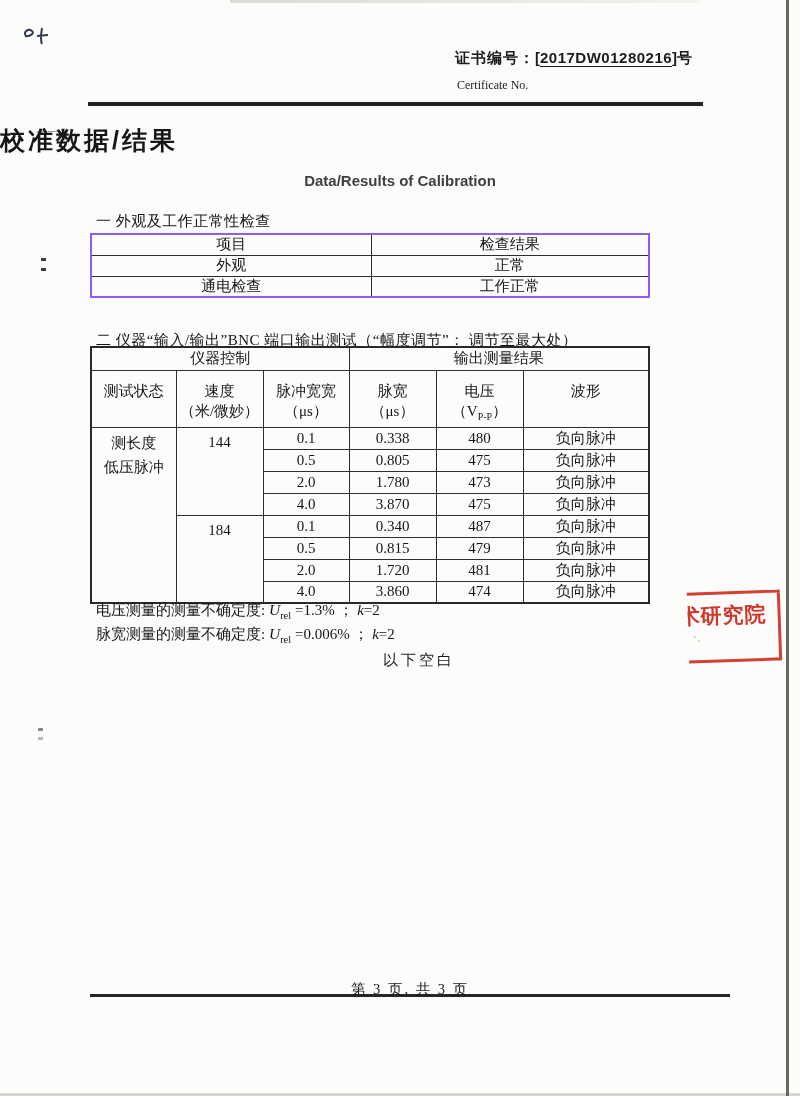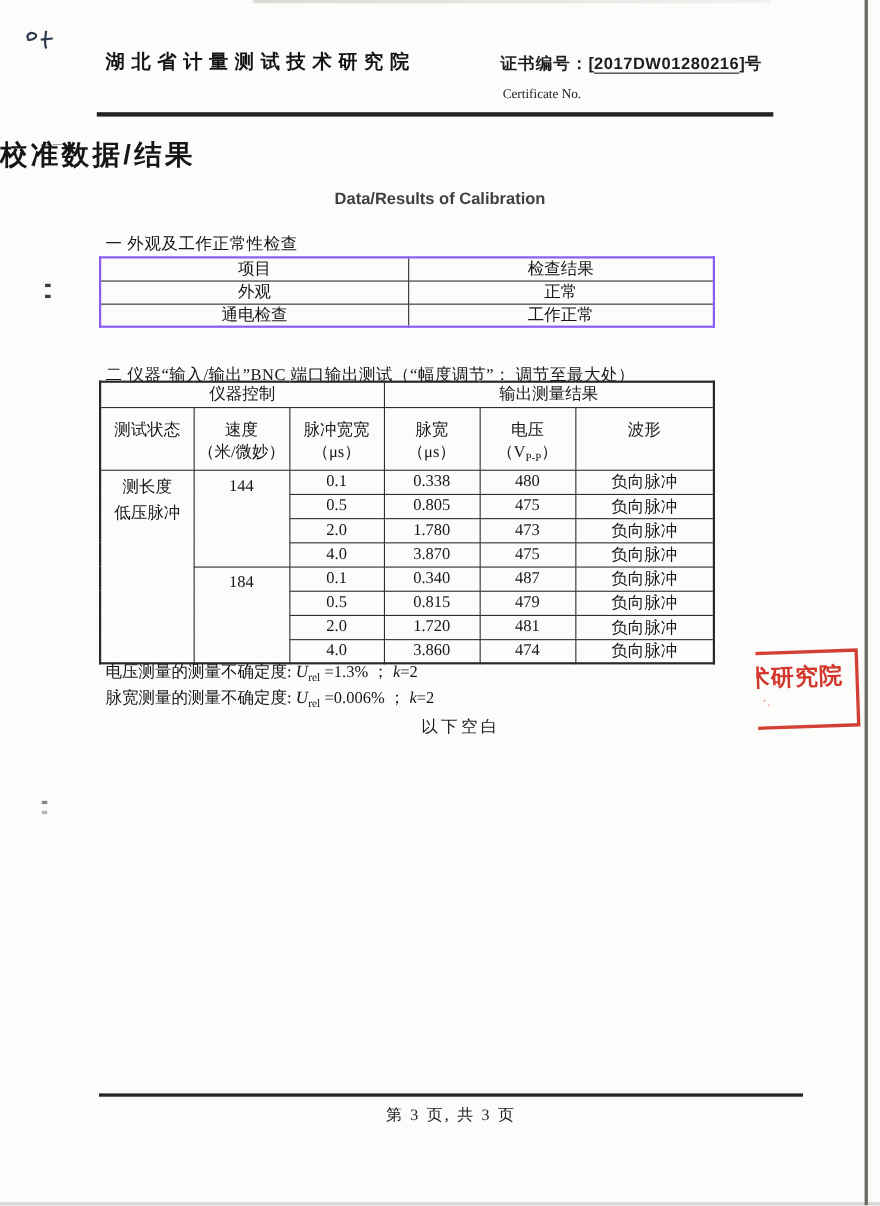--- a/index.html
+++ b/index.html
@@ -115,21 +115,21 @@
     position: absolute; left: 4px; top: 38px;
     font-size: 13px; color: rgba(206,36,24,0.45);
     transform: rotate(3deg);
   }
   
   .footer-rule {
     position: absolute; left: 90px; top: 994px;
     width: 640px; height: 2.5px; background: #26262a;
   }
   .footer-text {
-    position: absolute; left: 90px; top: 1004px; width: 640px;
+    position: absolute; left: 90px; top: 980px; width: 640px;
     text-align: center; font-size: 14.5px; letter-spacing: 2px; color: #1a1a1a;
   }
   
   .edge-right {
     position: absolute; left: 786px; top: 0;
     width: 3px; height: 1096px; background: #514e46; opacity: 0.85;
   }
   .edge-top-smear {
     position: absolute; left: 230px; top: 0; width: 470px; height: 3px;
     background: linear-gradient(90deg, rgba(120,118,110,0.25), rgba(120,118,110,0.08));
@@ -157,21 +157,20 @@
 
   <div class="edge-top-smear"></div>
   <svg class="squiggle" width="44" height="40" viewBox="0 0 44 40">
     <path d="M4 14 C1 10 6 6 10 9 C13 11 8 15 3 14" stroke="#2e3a4e" stroke-width="2" fill="none"></path>
     <path d="M20 6 C19 12 18 18 20 22 M15 14 L26 13" stroke="#2e3a4e" stroke-width="2" fill="none"></path>
   </svg>
   <div class="smudge-1">~—·<br>&nbsp;·–</div>
   <div class="mark-colon-1"></div>
   <div class="mark-colon-2"></div>
 
-  <div class="org-cn">湖北省计量测试技术研究院</div>
   <div class="cert-line">
     <span class="cert-label">证书编号：</span><span class="cert-bracket">[</span><span class="cert-no">2017DW01280216</span><span class="cert-bracket">]</span><span class="cert-suffix">号</span>
   </div>
   <div class="cert-en">Certificate No.</div>
   <div class="header-rule"></div>
 
   <div class="title-cn">校准数据/结果</div>
   <div class="title-en">Data/Results of Calibration</div>
 
   <div class="sec-heading sec1-h">一 外观及工作正常性检查</div>

